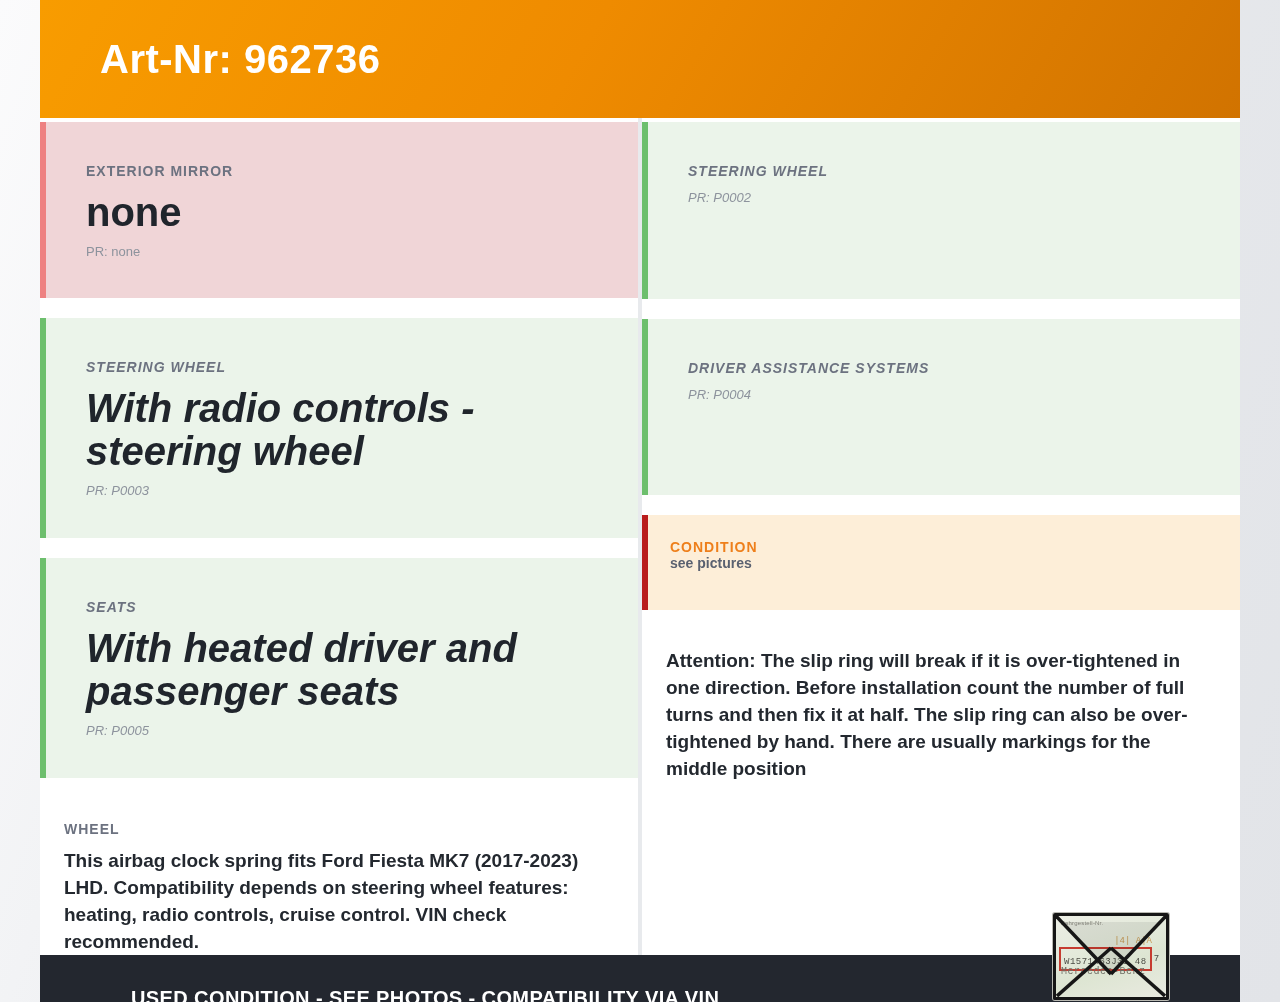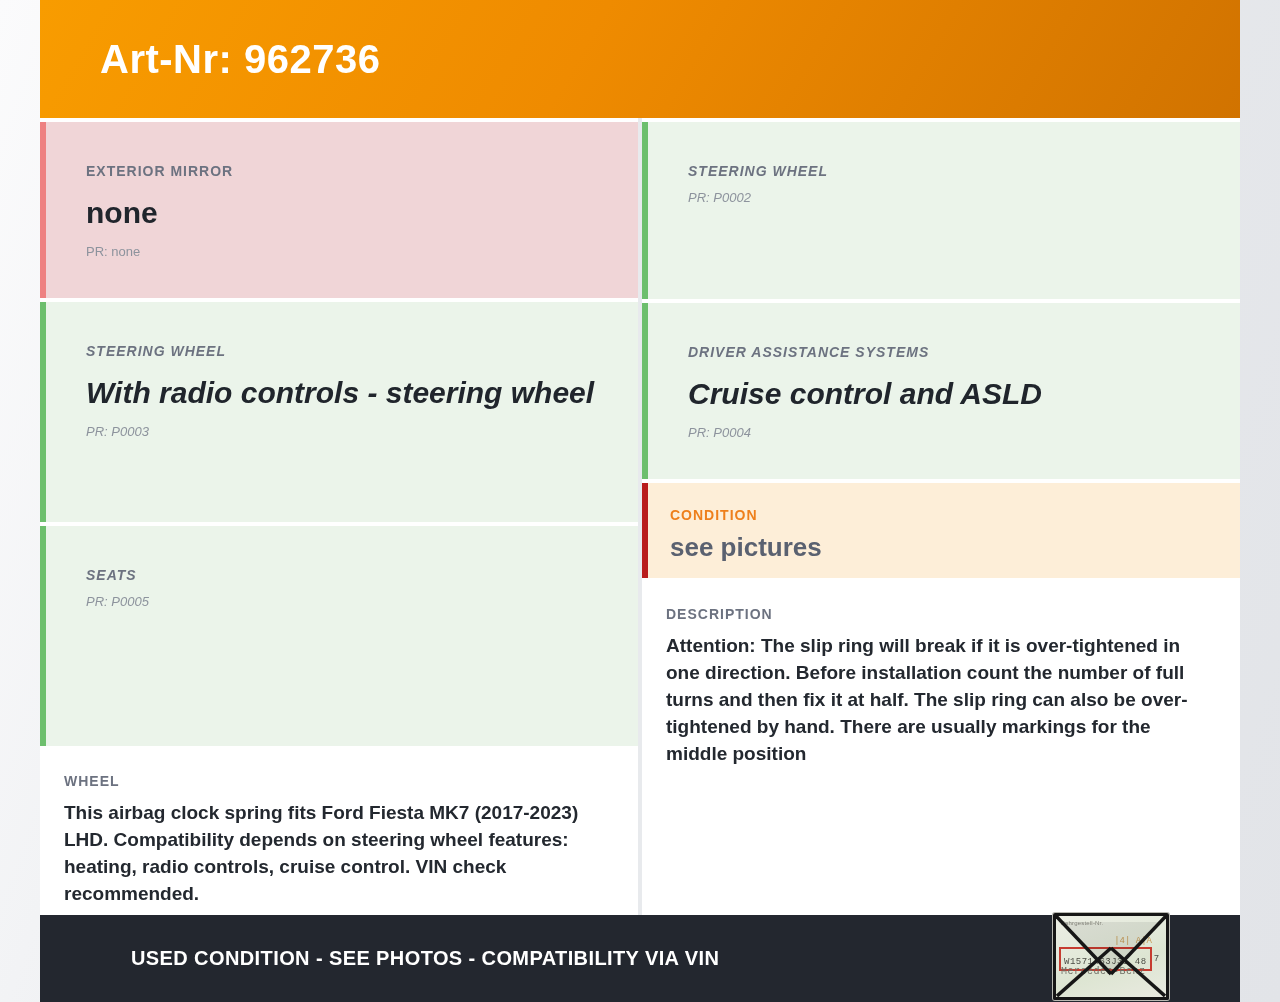--- a/index.html
+++ b/index.html
@@ -36,49 +36,49 @@
   .col-divider {
     position: absolute; left: 598px; top: 0; width: 4px; height: 100%;
     background: #e8eaed;
   }
   .col { width: 598px; display: flex; flex-direction: column; }
   .col.right { margin-left: 4px; }
 
   
   .card {
     box-sizing: border-box; border-left: 6px solid;
-    padding: 41px 16px 0 40px; margin-bottom: 4px;
+    padding: 41px 16px 0 40px; margin-bottom: 20px;
   }
   .card.present { background: #ebf4ea; border-color: #6dbf6d; font-style: italic; }
   .card.missing { background: #f0d5d7; border-color: #ee8181; }
   .h176 { height: 176px; flex: 0 0 176px; }
   .h177 { height: 177px; flex: 0 0 177px; }
   .h220 { height: 220px; flex: 0 0 220px; }
   .card-label, .section-label {
     font-size: 14px; font-weight: bold; letter-spacing: 1px;
     color: #6c7280; line-height: 17px;
   }
   .card-title {
-    font-size: 30px; font-weight: bold; color: #20252c;
+    font-size: 40px; font-weight: bold; color: #20252c;
     line-height: 43px; margin-top: 11px;
   }
   .card-pr { font-size: 13px; color: #8d939d; margin-top: 10px; }
 
   
   .condition-card {
     box-sizing: border-box; height: 95px; flex: 0 0 95px;
     border-left: 6px solid #b91c1c; background: #fdeed8;
     padding: 24px 0 0 22px;
   }
   .condition-label {
     font-size: 14px; font-weight: bold; letter-spacing: 1px;
     color: #ee7f1b; line-height: 16px;
   }
   .condition-value {
-    font-size: 26px; font-weight: bold; color: #5a6170; margin-top: 9px;
+    font-size: 14px; font-weight: bold; color: #5a6170; 
   }
 
   
   .white-section {
     background: #ffffff; flex: 1 1 auto;
     padding: 23px 24px 0 24px; box-sizing: border-box;
   }
   .white-section.desc { padding-top: 28px; }
   .section-body {
     font-size: 19px; font-weight: 600; color: #23282f;
@@ -152,44 +152,43 @@
           <div class="card-title">none</div>
           <div class="card-pr">PR: none</div>
         </div>
         <div class="card present h220">
           <div class="card-label">STEERING WHEEL</div>
           <div class="card-title">With radio controls - steering wheel</div>
           <div class="card-pr">PR: P0003</div>
         </div>
         <div class="card present h220">
           <div class="card-label">SEATS</div>
+          <div class="card-title">With heated driver and passenger seats</div>
           <div class="card-pr">PR: P0005</div>
         </div>
         <div class="white-section">
           <div class="section-label">WHEEL</div>
           <div class="section-body">This airbag clock spring fits Ford Fiesta MK7 (2017-2023) LHD. Compatibility depends on steering wheel features: heating, radio controls, cruise control. VIN check recommended.</div>
         </div>
       </div>
 
       <div class="col right">
         <div class="card present h177">
           <div class="card-label">STEERING WHEEL</div>
           <div class="card-pr">PR: P0002</div>
         </div>
         <div class="card present h176">
           <div class="card-label">DRIVER ASSISTANCE SYSTEMS</div>
-          <div class="card-title">Cruise control and ASLD</div>
           <div class="card-pr">PR: P0004</div>
         </div>
         <div class="condition-card">
           <div class="condition-label">CONDITION</div>
           <div class="condition-value">see pictures</div>
         </div>
         <div class="white-section desc">
-          <div class="section-label">DESCRIPTION</div>
           <div class="section-body">Attention: The slip ring will break if it is over-tightened in one direction. Before installation count the number of full turns and then fix it at half. The slip ring can also be over-tightened by hand. There are usually markings for the middle position</div>
         </div>
       </div>
     </div>
 
     <div class="footer">
       <div class="footer-text">USED CONDITION - SEE PHOTOS - COMPATIBILITY VIA VIN</div>
     </div>
   </div>
 

